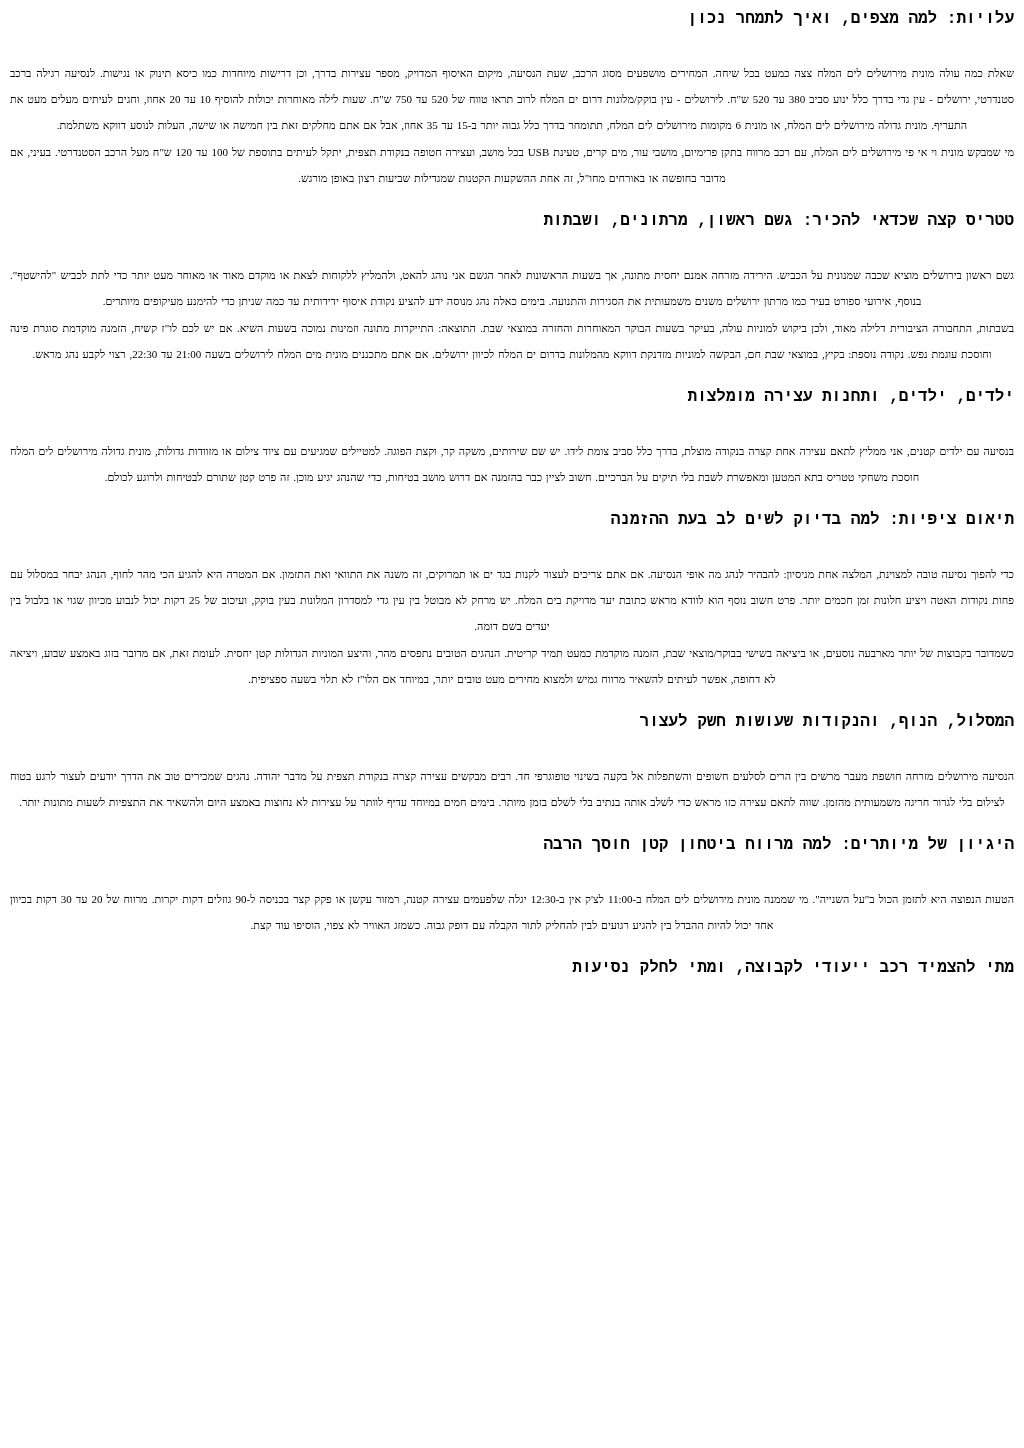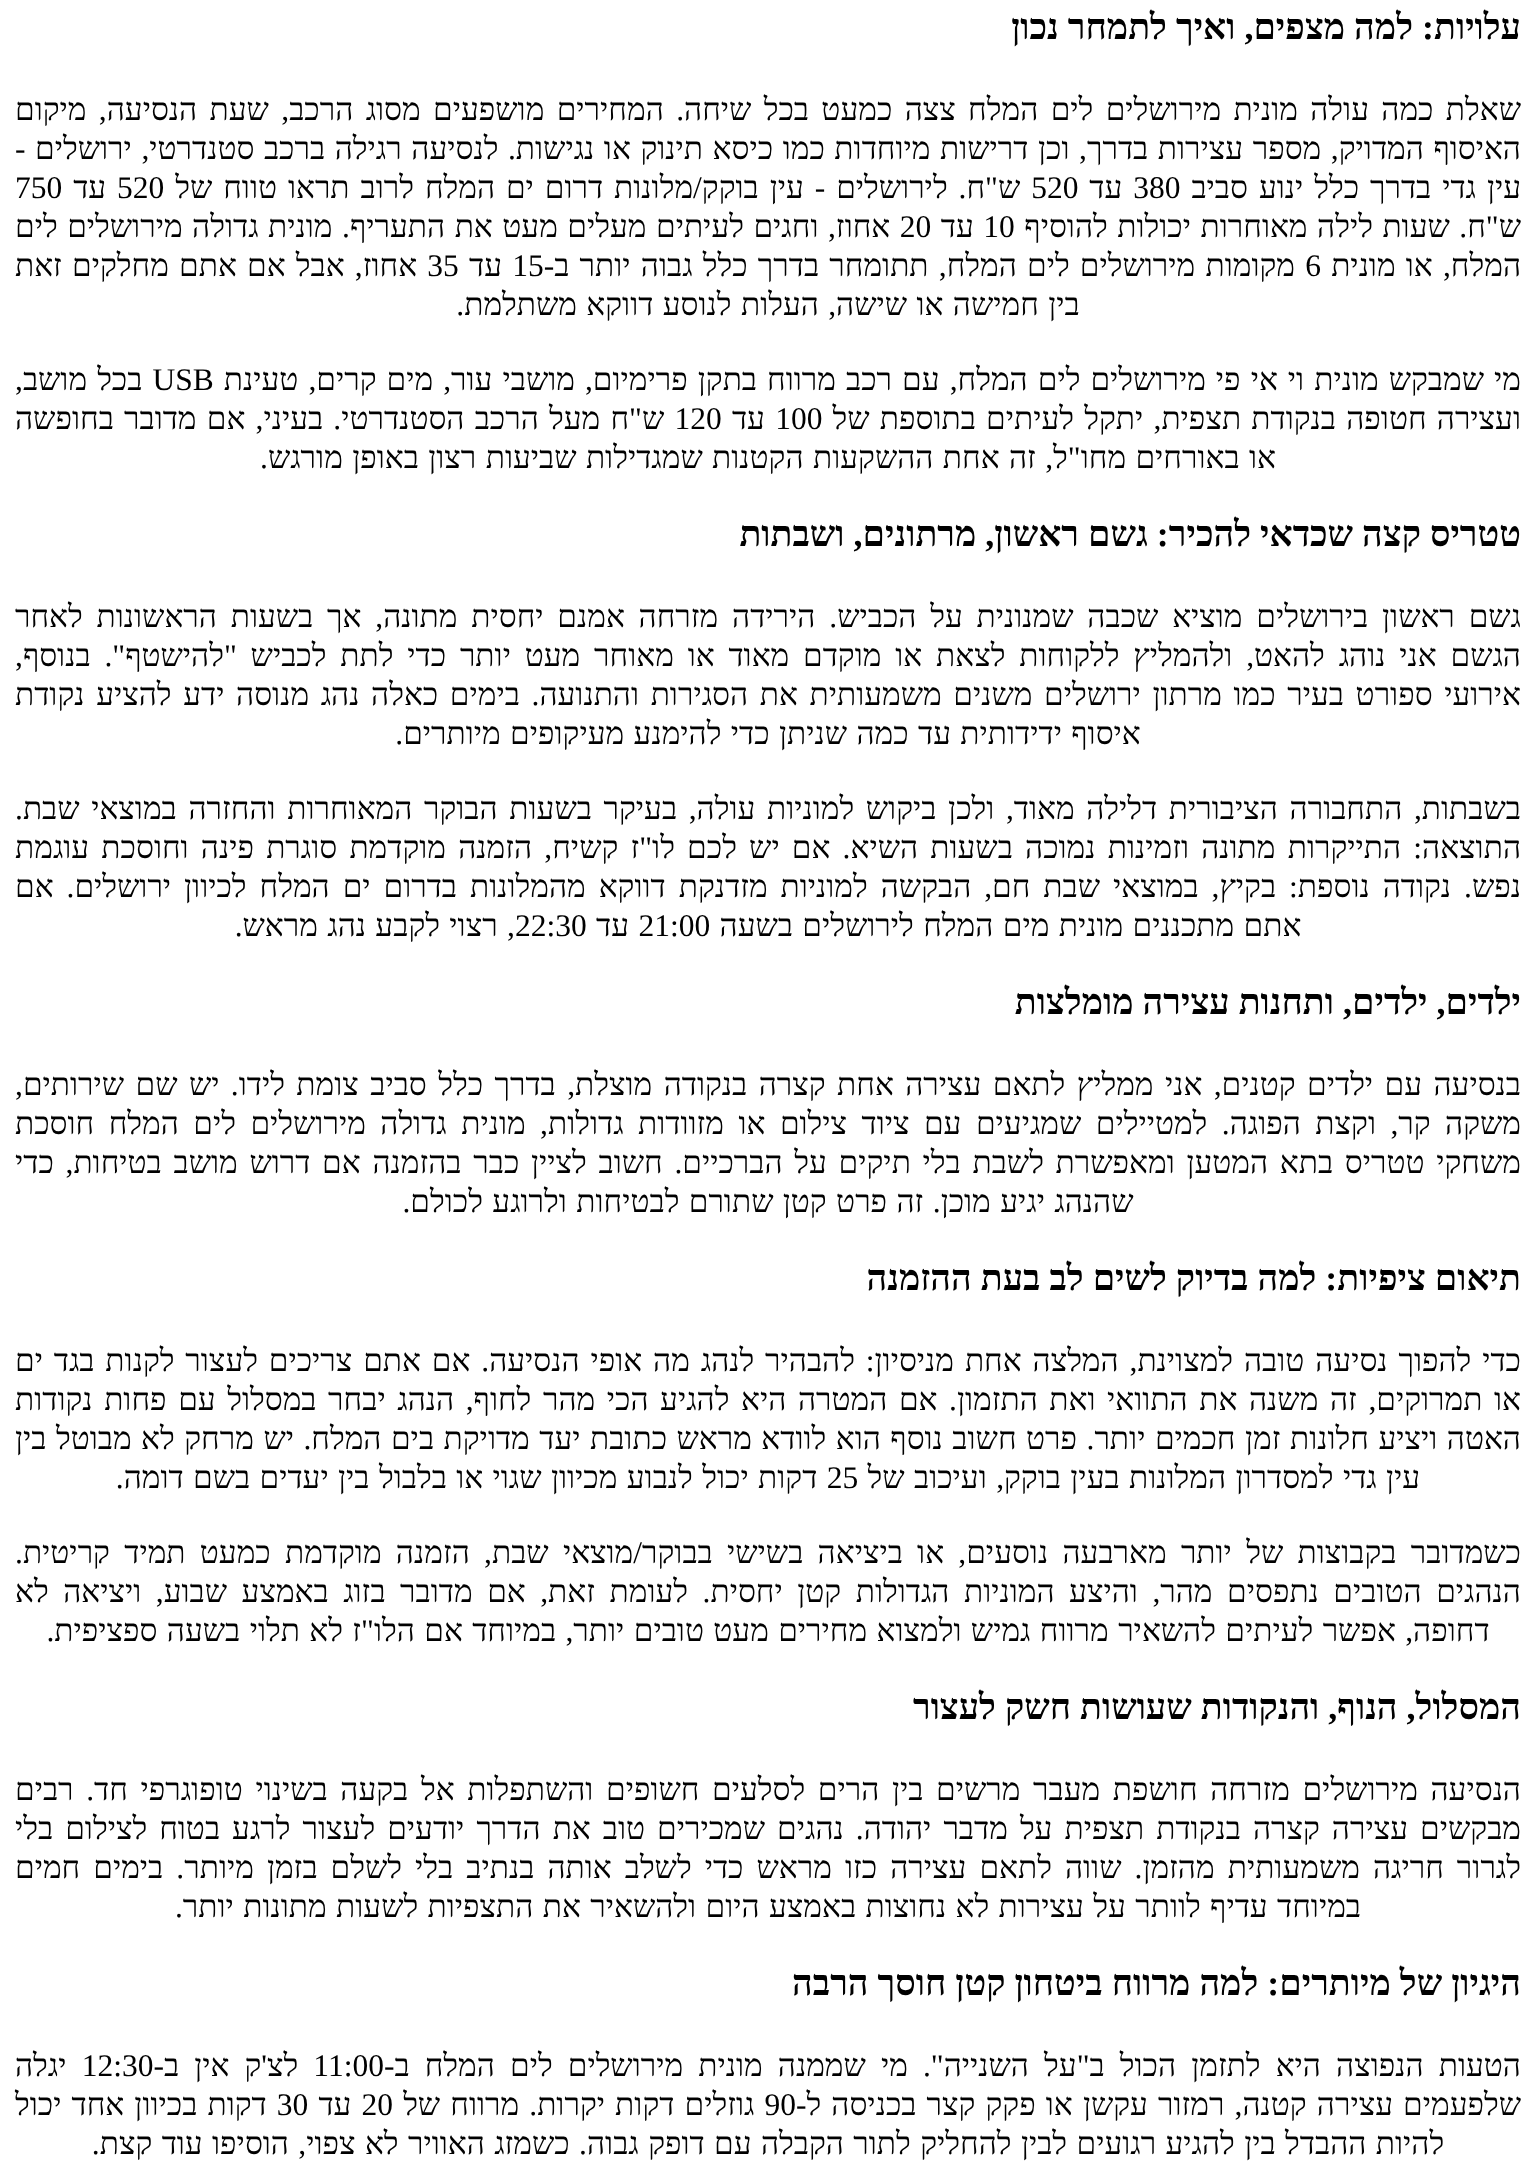--- a/index.html
+++ b/index.html
@@ -16,33 +16,34 @@
     font-family: "Liberation Serif", "DejaVu Serif", "DejaVu Sans", serif;
   }
   .page {
     box-sizing: border-box;
     width: 1024px;
     height: 1448px;
     padding: 4px 10px 0 10px;
     overflow: hidden;
   }
   .section-heading {
-    font-size: 24px;
+    font-size: 16px;
     line-height: 30px;
     font-weight: bold;
     text-align: right;
     margin: 15px 0 26px 0;
+    font-family: Liberation Mono, monospace;
   }
   .section-heading.first {
     margin-top: 0;
   }
   .body-paragraph {
-    font-size: 21px;
+    font-size: 11px;
     line-height: 26px;
-    margin: 24px 0;
+    margin: 1px 0;
     text-align: justify;
     text-align-last: center;
     word-spacing: 1px;
   }
 </style>
 </head>
 <body>
 
 <div class="page">
     <h2 class="section-heading first">עלויות: למה מצפים, ואיך לתמחר נכון</h2>

